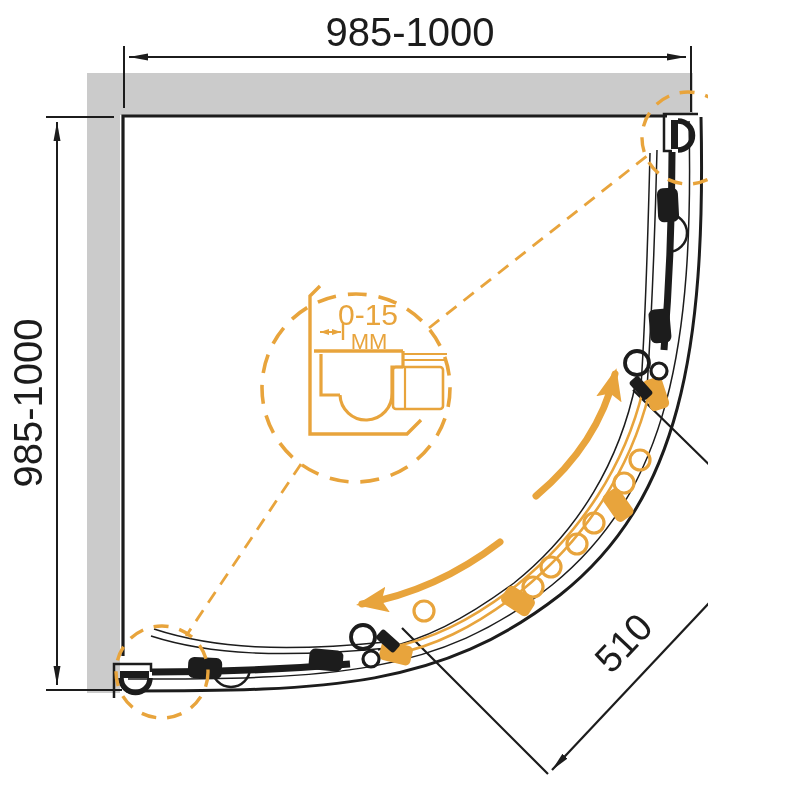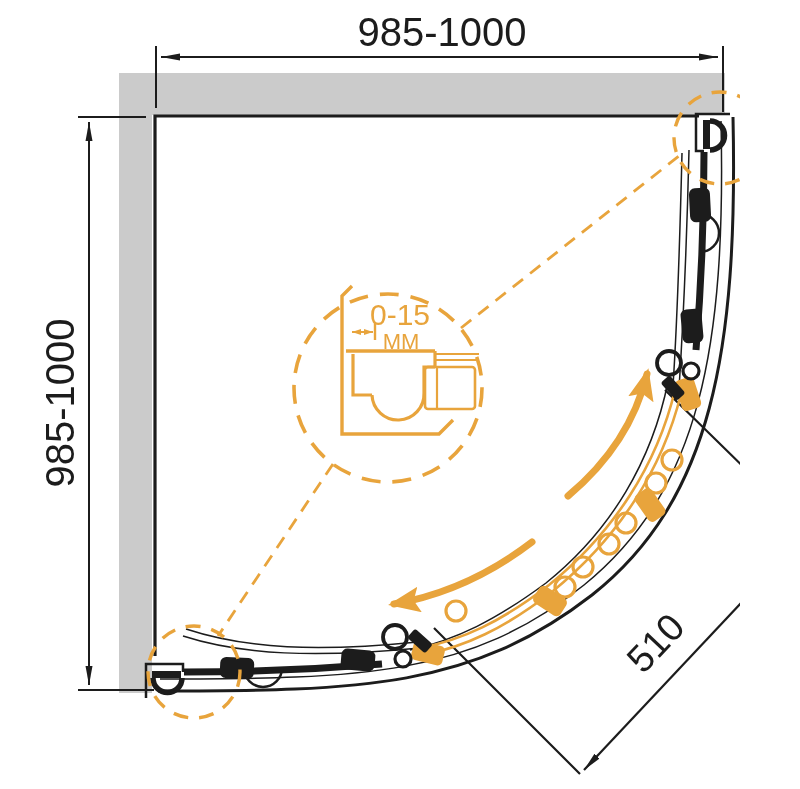--- a/index.html
+++ b/index.html
@@ -4,21 +4,21 @@
 <style>
   :root{
     --accent:#E8A43C;
     --line:#1C1C1C;
     --wall:#CBCBCB;
     --bg:#FFFFFF;
   }
   html,body{margin:0;padding:0;background:#fff;}
   .stage{
     position:relative;width:708px;height:789px;background:var(--bg);
-    font-family:"Liberation Sans",sans-serif;overflow:hidden;padding-left:32px;
+    font-family:"Liberation Sans",sans-serif;overflow:hidden;
   }
   svg{display:block}
   svg text{
     font-family:"Liberation Sans",sans-serif;
     fill:var(--line);
   }
   svg text.to{fill:var(--accent);}
   .k{stroke:var(--line);fill:none;}
   .o{stroke:var(--accent);fill:none;}
   .kf{fill:var(--line);stroke:none;}

